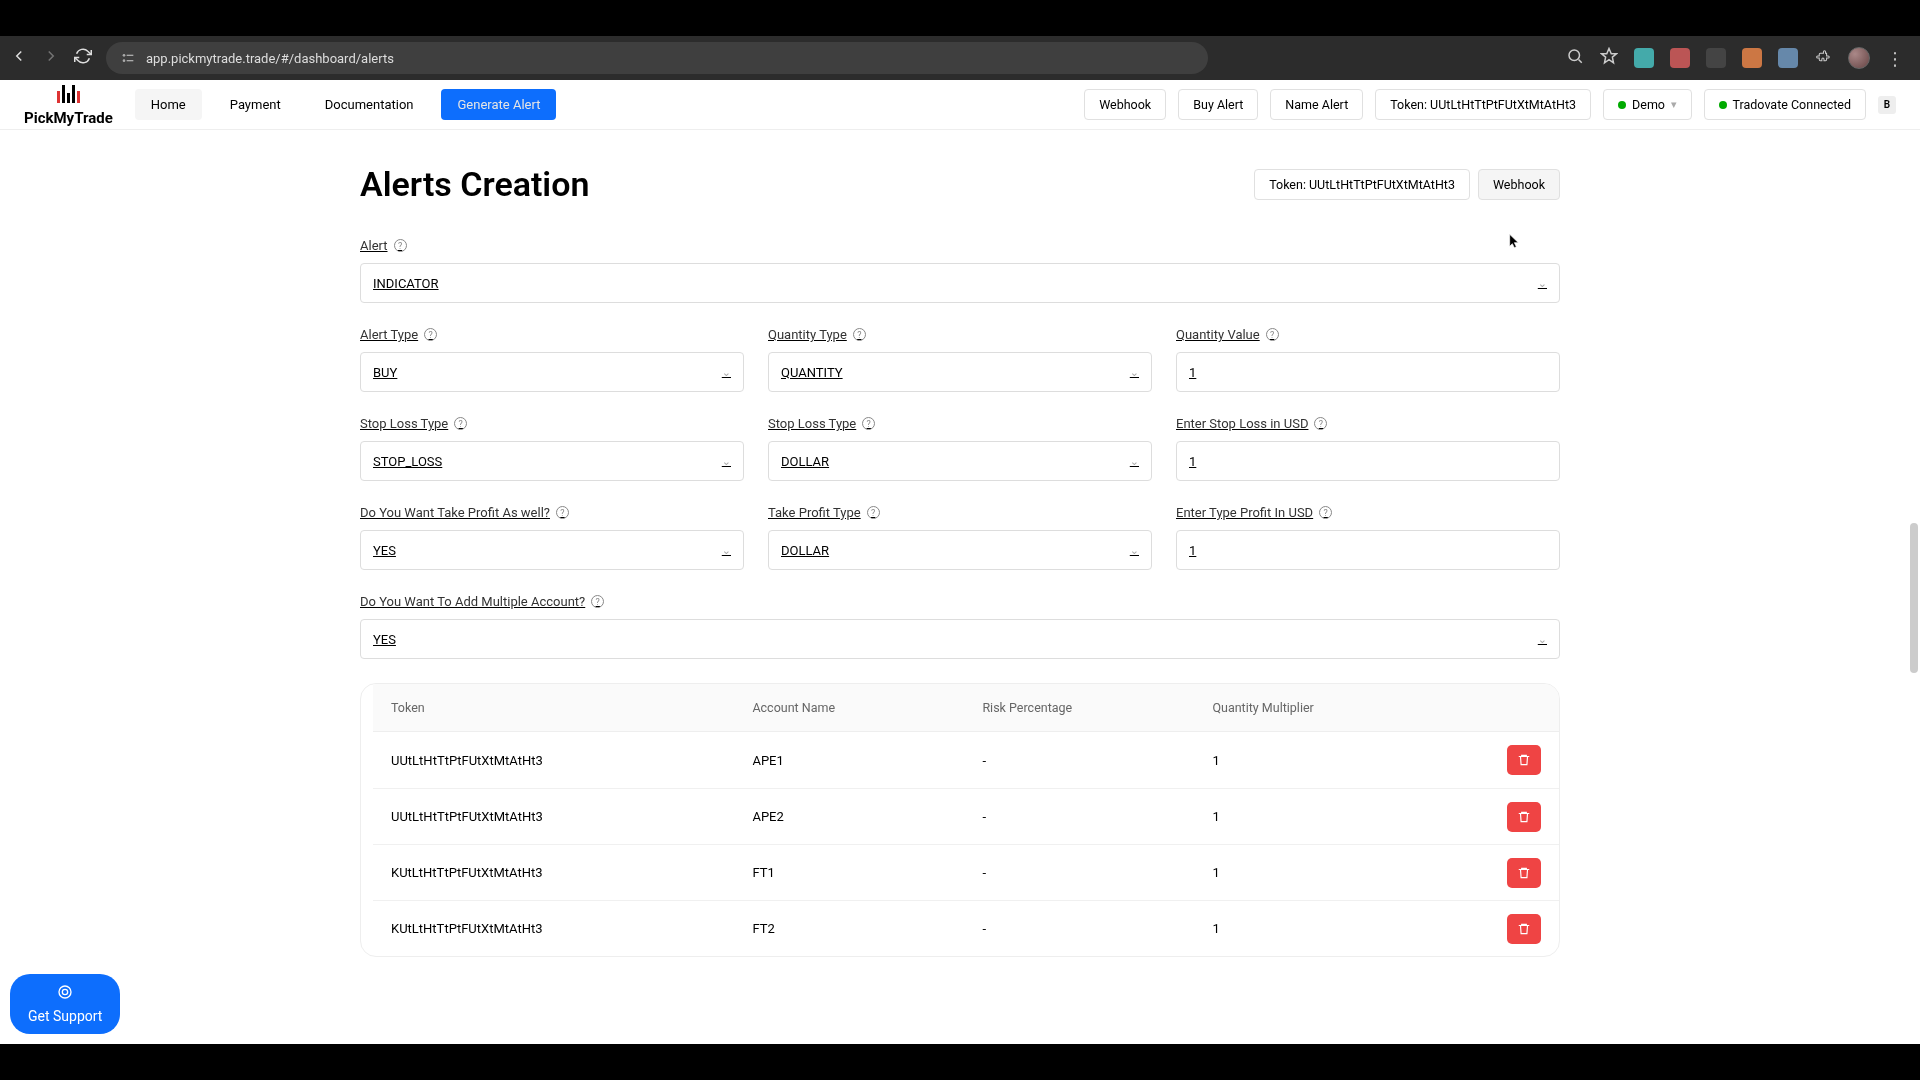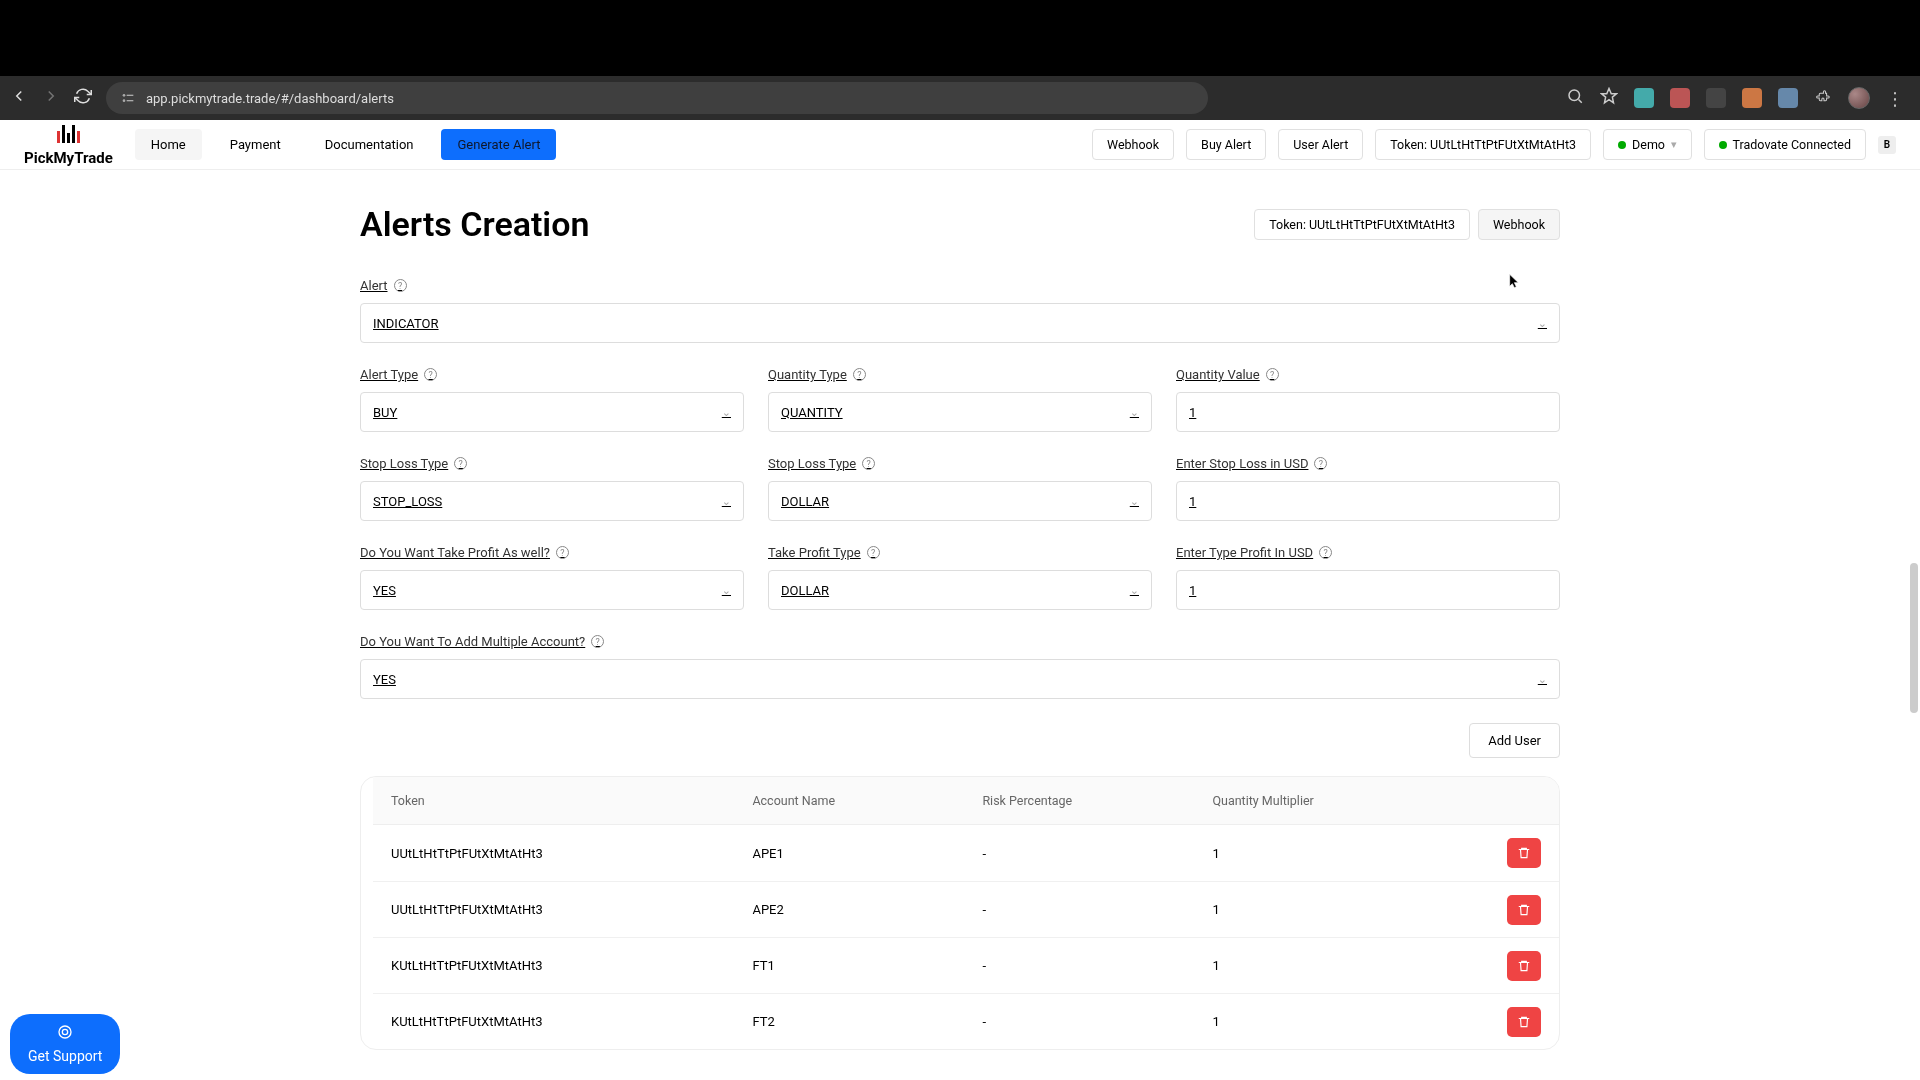--- a/index.html
+++ b/index.html
@@ -2,21 +2,21 @@
 <html><head>
 <meta charset="utf-8">
 <style>
   * { box-sizing: border-box; margin: 0; padding: 0; font-family: -apple-system, BlinkMacSystemFont, "Segoe UI", Roboto, sans-serif; }
   body { background: #000; width: 1920px; height: 1080px; overflow: hidden; }
 
   
   .viewport { position: absolute; left: 0; right: 0; top: 36px; bottom: 36px; background: #000; }
 
   
-  .browser-bar { height: 44px; background: #2c2c2c; display: flex; align-items: center; padding: 0 10px; gap: 8px; margin-top: 40px; }
+  .browser-bar { height: 44px; background: #2c2c2c; display: flex; align-items: center; padding: 0 10px; gap: 8px; }
   .nav-icons { display: flex; align-items: center; gap: 14px; color: #ccc; }
   .nav-icons svg, .right-icons svg { width: 18px; height: 18px; }
   .addr-field { flex: 1; display: flex; align-items: center; gap: 10px; background: #3f3f3f; border-radius: 20px; height: 32px; padding: 0 14px; color: #ddd; font-size: 13px; margin: 0 350px 0 6px; }
   .addr-icon { width: 16px; height: 16px; }
   .right-icons { display: flex; align-items: center; gap: 16px; color: #ccc; margin-right: 6px; }
   .ext-icon { width: 20px; height: 20px; background: #555; border-radius: 4px; }
   .avatar-sm { width: 22px; height: 22px; border-radius: 50%; background: radial-gradient(circle at 30% 30%, #a88, #644); border: 1px solid #666; }
   .dots { font-size: 18px; }
 
   
@@ -24,21 +24,21 @@
 
   
   .topnav { height: 50px; display: flex; align-items: center; padding: 0 24px; gap: 12px; border-bottom: 1px solid #eee; }
   .logo { display: flex; align-items: center; gap: 6px; margin-right: 10px; flex-direction: column; }
   .logo-bars { display: flex; align-items: flex-end; gap: 2px; height: 20px; }
   .logo-bars span { width: 3px; background: #000; }
   .logo-bars span:nth-child(1){height:12px;background:#d33;} .logo-bars span:nth-child(2){height:18px;} .logo-bars span:nth-child(3){height:10px;} .logo-bars span:nth-child(4){height:18px;} .logo-bars span:nth-child(5){height:12px;background:#d33;}
   .logo-text { font-weight: 700; font-size: 15px; }
   .nav-btn { background: #f5f5f5; border: none; padding: 8px 16px; font-size: 13px; border-radius: 4px; cursor: pointer; }
   .nav-btn.plain { background: transparent; }
-  .nav-btn.primary { background: #0d6efd; color: #0f172a; }
+  .nav-btn.primary { background: #0d6efd; color: #e5e5e5; }
   .spacer { flex: 1; }
   .pill { background: #fff; border: 1px solid #e0e0e0; padding: 7px 14px; border-radius: 4px; font-size: 12.5px; display: flex; align-items: center; gap: 6px; }
   .dot { width: 8px; height: 8px; border-radius: 50%; background: #0a0; display: inline-block; }
   .avatar-b { width: 18px; height: 18px; background: #eee; border-radius: 3px; display: flex; align-items: center; justify-content: center; font-size: 10px; font-weight: 600; }
 
   
   .main { max-width: 1200px; margin: 0 auto; padding: 34px 0 60px; }
   .head-row { display: flex; align-items: center; margin-bottom: 34px; }
   .page-title { font-size: 34px; font-weight: 600; }
   .head-row .spacer { flex:1; }
@@ -134,21 +134,21 @@
           </div>
         <span class="logo-text">PickMyTrade</span>
       </div>
       <button class="nav-btn">Home</button>
       <button class="nav-btn plain">Payment</button>
       <button class="nav-btn plain">Documentation</button>
       <button class="nav-btn primary">Generate Alert</button>
       <div class="spacer"></div>
       <div class="pill">Webhook</div>
       <div class="pill">Buy Alert</div>
-      <div class="pill">User Alert</div>
+      <div class="pill">Name Alert</div>
       <div class="pill">Token: UUtLtHtTtPtFUtXtMtAtHt3</div>
       <div class="pill">
         <span class="dot"></span>
         <span>Demo</span>
         <span class="chev">▾</span>
       </div>
       <div class="pill">
         <span class="dot"></span>
         <span>Tradovate Connected</span>
       </div>
@@ -278,23 +278,20 @@
               <span>Do You Want To Add Multiple Account?</span>
               <span class="help">?</span>
             </div>
           <div class="select">
               <span>YES</span>
               <span class="chev">⌄</span>
             </div>
         </div>
       </div>
 
-      <div class="add-user-row">
-        <button class="add-user-btn">Add User</button>
-      </div>
 
       <div class="table">
         <div class="thead">
           <div>Token</div>
           <div>Account Name</div>
           <div>Risk Percentage</div>
           <div>Quantity Multiplier</div>
           <div></div>
         </div>
         <div id="tbody">

